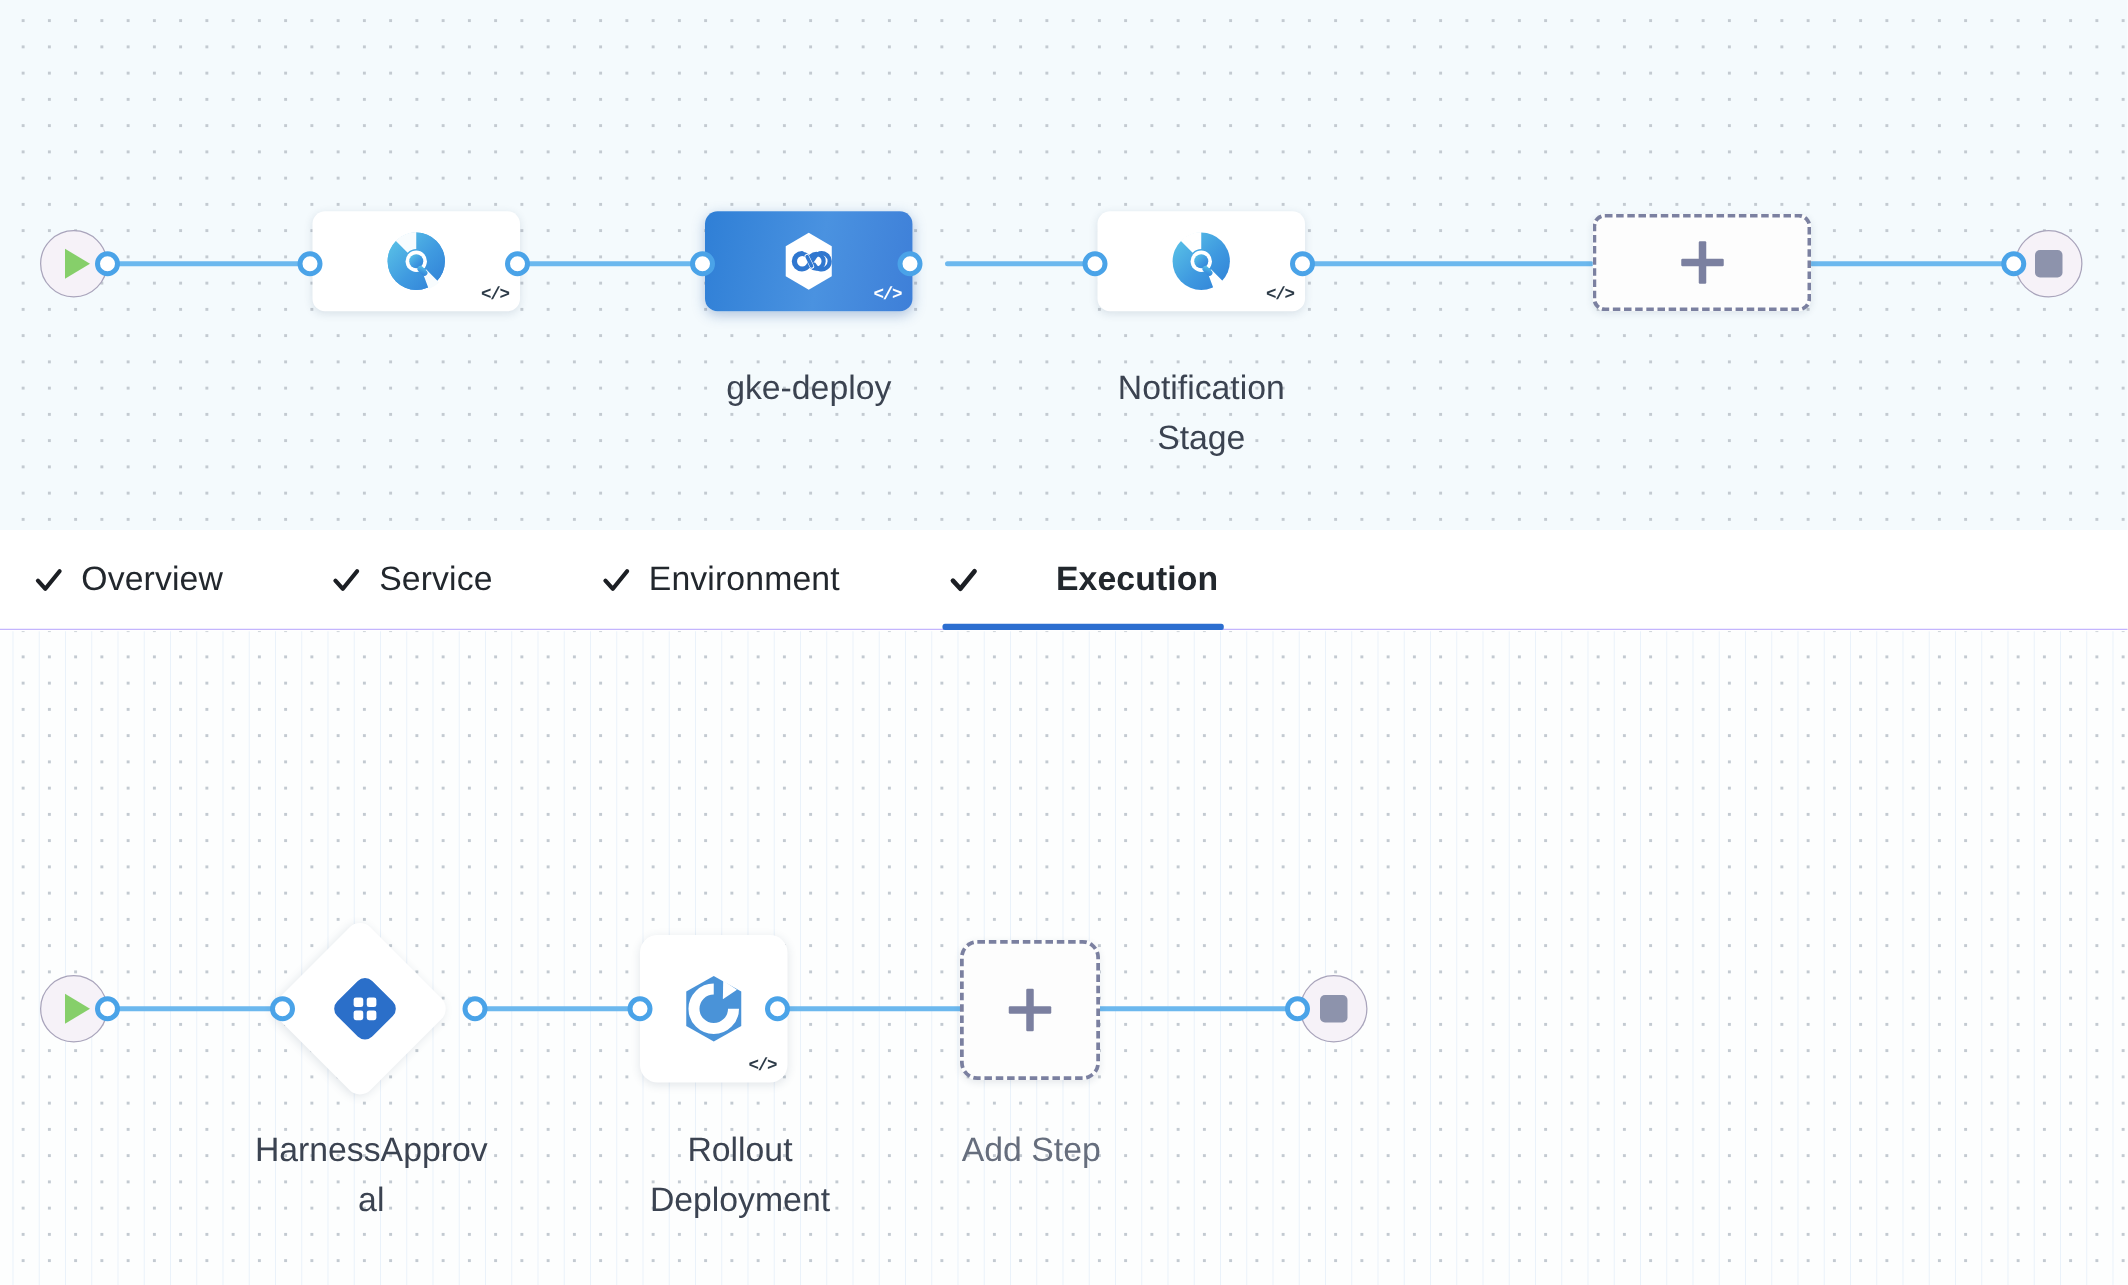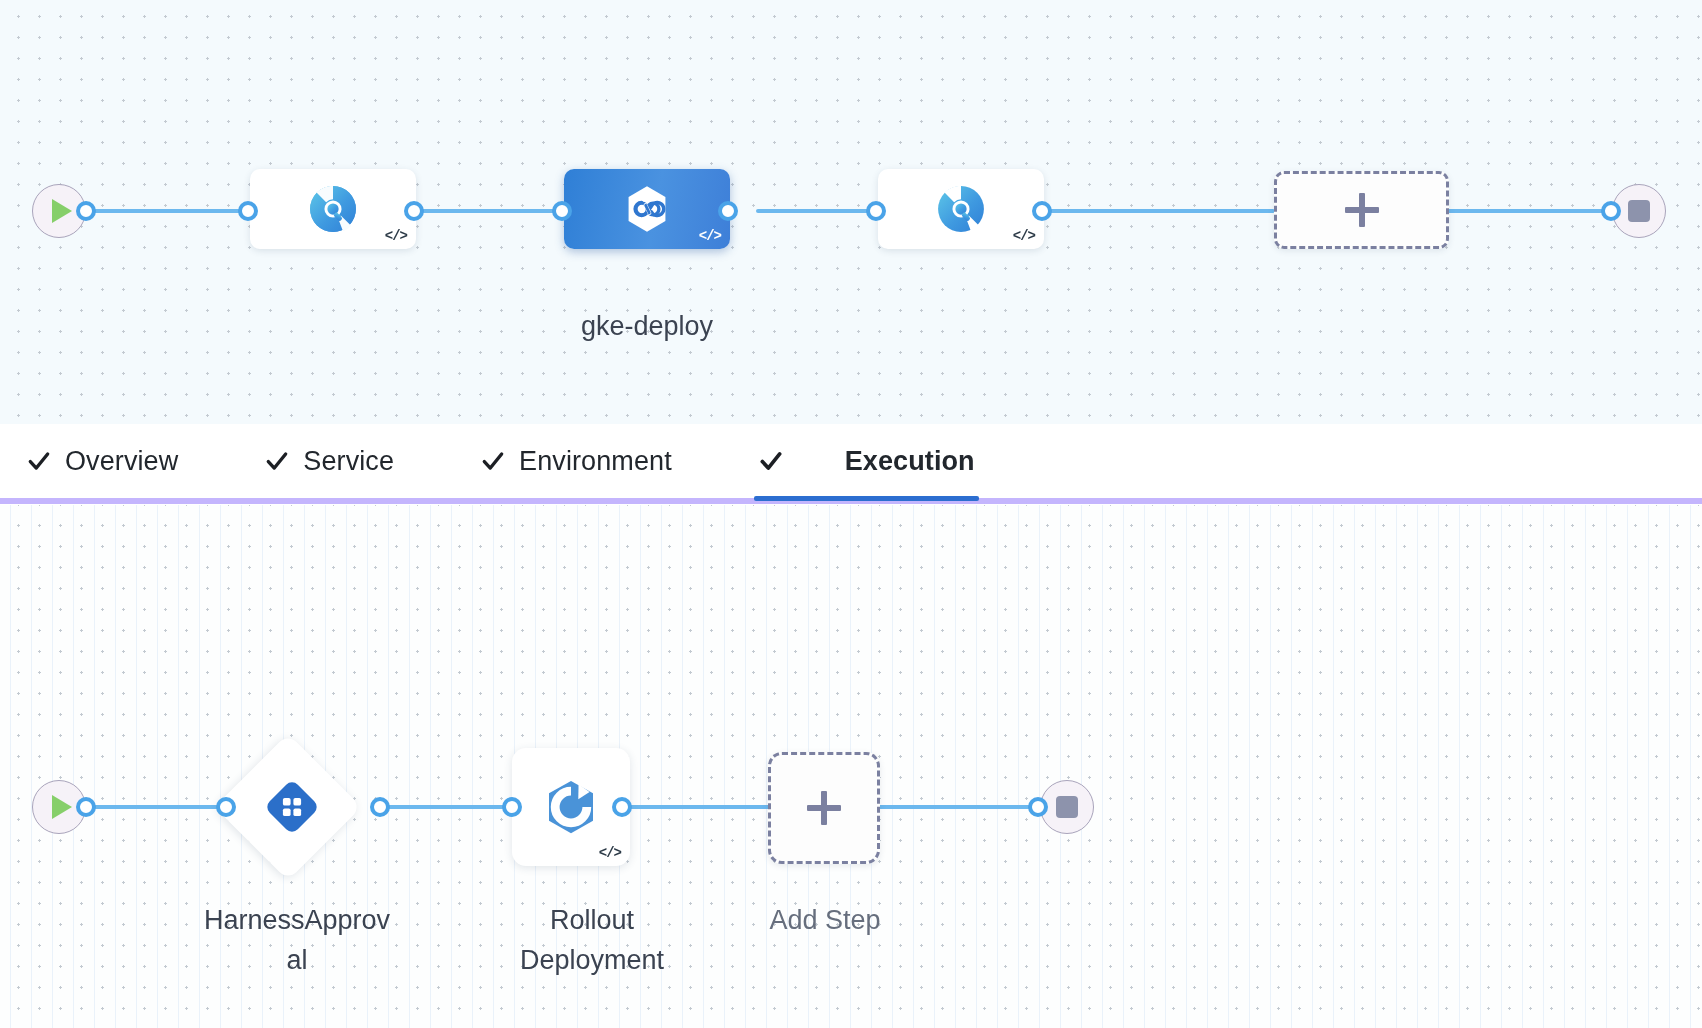--- a/index.html
+++ b/index.html
@@ -22,21 +22,21 @@
     background-position: 8px 6px;
     overflow: hidden;
   }
 
   
   #tab-bar {
     position: absolute;
     left: 0; top: 424px;
     width: 1702px; height: 80px;
     background: #ffffff;
-    border-bottom: 6px solid #c4b5fd;
+    border-bottom: 1px solid #c4b5fd;
     display: flex;
     align-items: center;
     padding-left: 22px;
   }
   .tab {
     display: flex;
     align-items: center;
     height: 80px;
     position: relative;
     padding: 0 4px;
@@ -259,21 +259,21 @@
       <path d="M19 18 a6 6 0 1 0 0 12 a6 6 0 0 0 5.2-3 L28 21.5
                a6 6 0 1 1 0 5 " fill="none" stroke="#3077cf" stroke-width="3.1" stroke-linecap="round"></path>
       <circle cx="19.2" cy="24" r="5.4" fill="none" stroke="#3077cf" stroke-width="3.1"></circle>
       <circle cx="29.6" cy="24" r="5.4" fill="none" stroke="#3077cf" stroke-width="3.1"></circle>
       <path d="M22.6 20.3 L26.3 27.8" stroke="#ffffff" stroke-width="3.4" stroke-linecap="round"></path>
       <path d="M22.8 20.6 L26.1 27.5" stroke="#3077cf" stroke-width="2.6" stroke-linecap="round"></path>
     </svg>
     <span class="code-badge">&lt;/&gt;</span>
   </div>
   <div class="dot" style="left:718px; top:201px;"></div>
-  <div class="node-label" style="left:527px; top:290px; width:240px; white-space:pre-line;margin-top:16px;">gke-deploy</div>
+  <div class="node-label" style="left:527px; top:290px; width:240px; white-space:pre-line;">gke-deploy</div>
 
   <div class="dot" style="left:866px; top:201px;"></div>
   <div class="stage-card" style="left:878px; top:169px;">
     <svg width="50" height="50" viewBox="0 0 48 48">
       <defs>
         <linearGradient id="ciGrad2" x1="0" y1="0" x2="1" y2="1">
           <stop offset="0%" stop-color="#5ec8e8"></stop>
           <stop offset="55%" stop-color="#3f9ae0"></stop>
           <stop offset="100%" stop-color="#2f7fd6"></stop>
         </linearGradient>
@@ -281,20 +281,22 @@
       <path d="M24 2a22 22 0 1 0 0 44 22 22 0 0 0 0-44z" fill="url(#ciGrad2)"></path>
       <path d="M24 1.6 L24 14.6 A9.4 9.4 0 0 0 17.4 17.4 L8.2 8.2 A22.4 22.4 0 0 1 24 1.6 Z" fill="#ffffff"></path>
       <path d="M31.5 30.2 L41.6 40.3 A22.4 22.4 0 0 1 33.6 45.4 L29 33.1 A9.4 9.4 0 0 0 31.5 30.2 Z" fill="#ffffff"></path>
       <circle cx="24" cy="24" r="8.2" fill="#ffffff"></circle>
       <circle cx="24" cy="24" r="5.4" fill="url(#ciGrad2)"></circle>
       <rect x="27.2" y="26.6" width="9" height="4.6" rx="2.3" transform="rotate(45 27.2 26.6)" fill="url(#ciGrad2)"></rect>
     </svg>
     <span class="code-badge">&lt;/&gt;</span>
   </div>
   <div class="dot" style="left:1032px; top:201px;"></div>
+  <div class="node-label" style="left:841px; top:290px; width:240px; white-space:pre-line;">Notification
+Stage</div>
 
   <div class="add-box" style="left:1274px; top:171px; width:175px; height:78px; border-radius:10px;">
     <div class="plus"></div>
   </div>
 
   <div class="dot" style="left:1601px; top:201px;"></div>
   <div class="terminal" style="left:1612px; top:184px;">
     <div class="stop-sq"></div>
   </div>
 </div>

